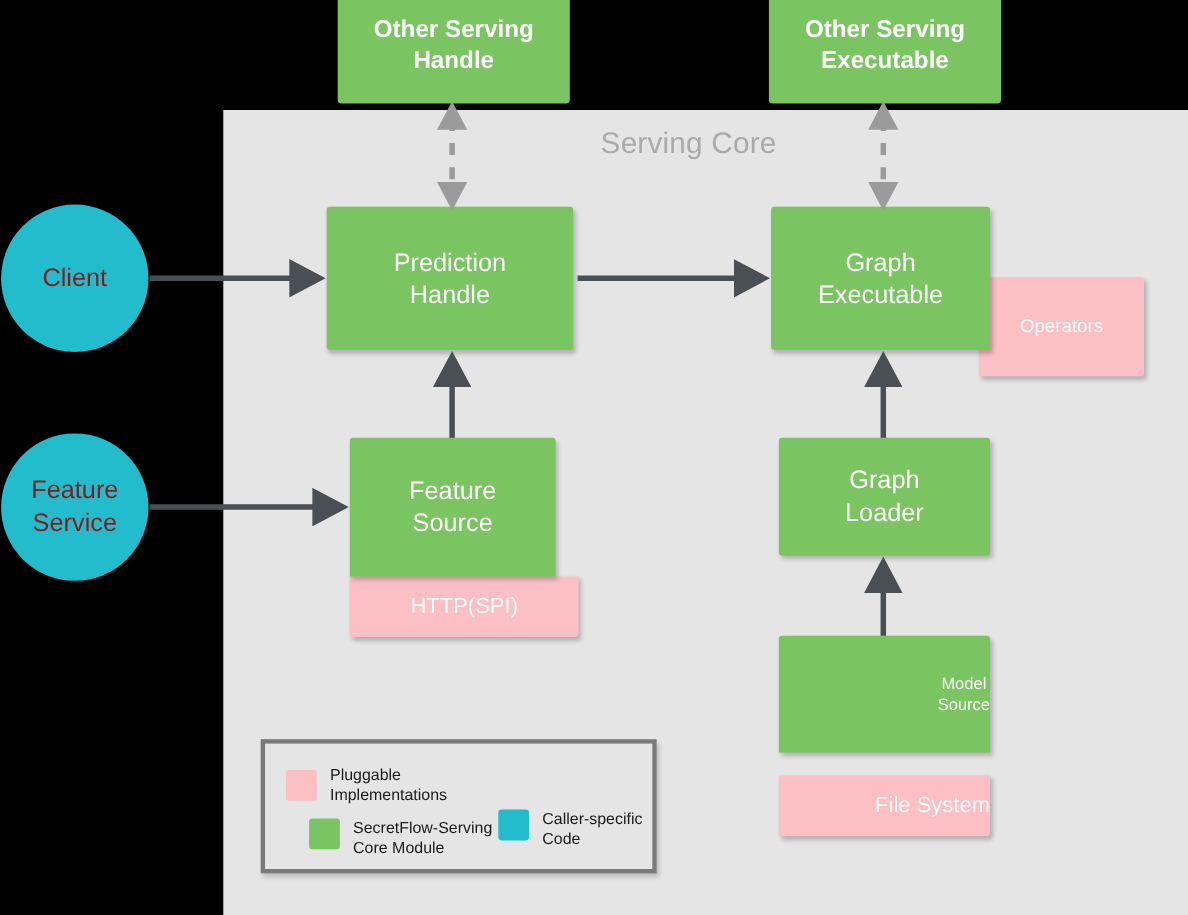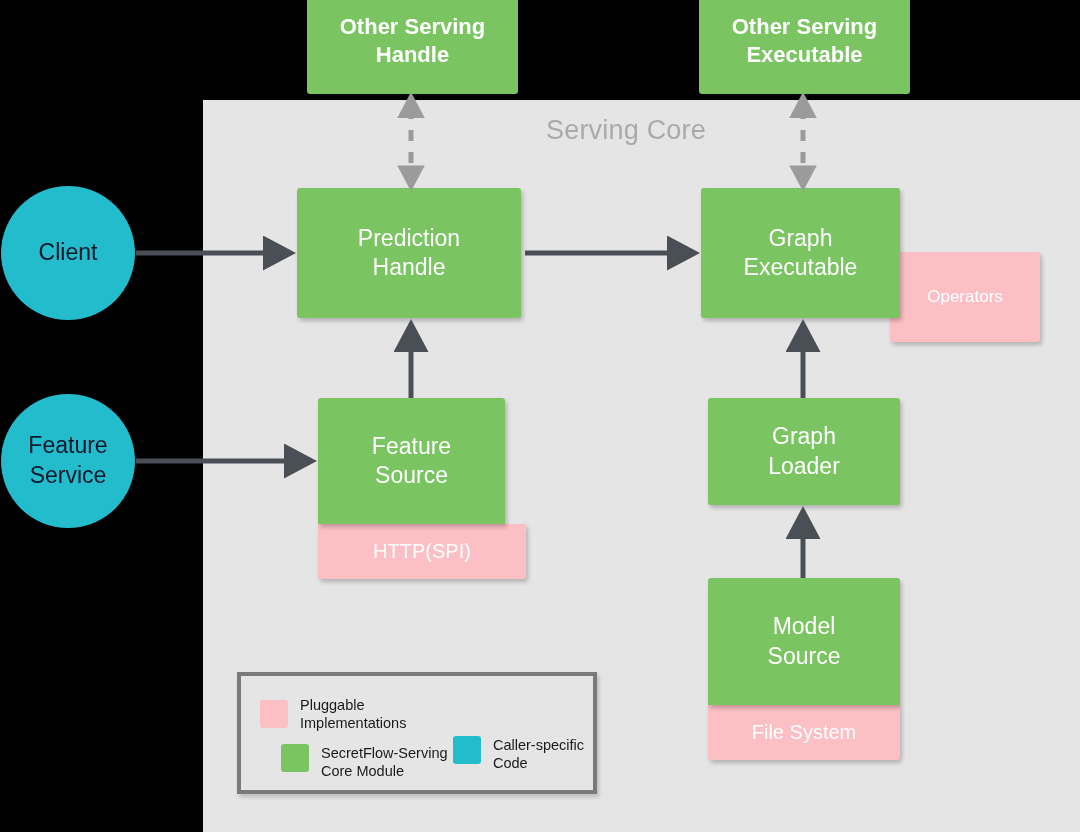--- a/index.html
+++ b/index.html
@@ -49,21 +49,21 @@
     box-shadow: 2px 3px 4px rgba(0,0,0,0.22);
   }
   .green { background: #7ac462; }
   .pink  { background: #fbbfc4; }
   .node-text { display: block; }
 
   .circle {
     position: absolute;
     border-radius: 50%;
     background: #22bccd;
-    color: #0f172a;
+    color: #7f1d1d;
     display: flex;
     align-items: center;
     justify-content: center;
     text-align: center;
     line-height: 1.3;
     box-shadow: 2px 3px 5px rgba(0,0,0,0.18);
   }
 
   
   #node-other-serving-handle {
@@ -98,30 +98,32 @@
     left: 318px; top: 524px; width: 208px; height: 55px;
     font-size: 20px;
     border-radius: 0 0 3px 3px;
     z-index: 2;
   }
   #node-graph-loader {
     left: 708px; top: 398px; width: 192px; height: 107px;
     font-size: 23px;
   }
   #node-model-source {
-    left: 708px; top: 578px; width: 192px; height: 127px;
-    font-size: 23px;
+    left: 708px; top: 578px; width: 192px; height: 106px;
+    font-size: 15px;
     border-radius: 3px 3px 0 0;
     z-index: 3;
+    justify-content: flex-end;
   }
   #node-file-system {
     left: 708px; top: 705px; width: 192px; height: 55px;
     font-size: 20px;
     border-radius: 0 0 3px 3px;
     z-index: 2;
+    justify-content: flex-end;
   }
   #circle-client {
     left: 1px; top: 186px; width: 134px; height: 134px;
     font-size: 23px;
   }
   #circle-feature-service {
     left: 1px; top: 394px; width: 134px; height: 134px;
     font-size: 23px;
   }
 

